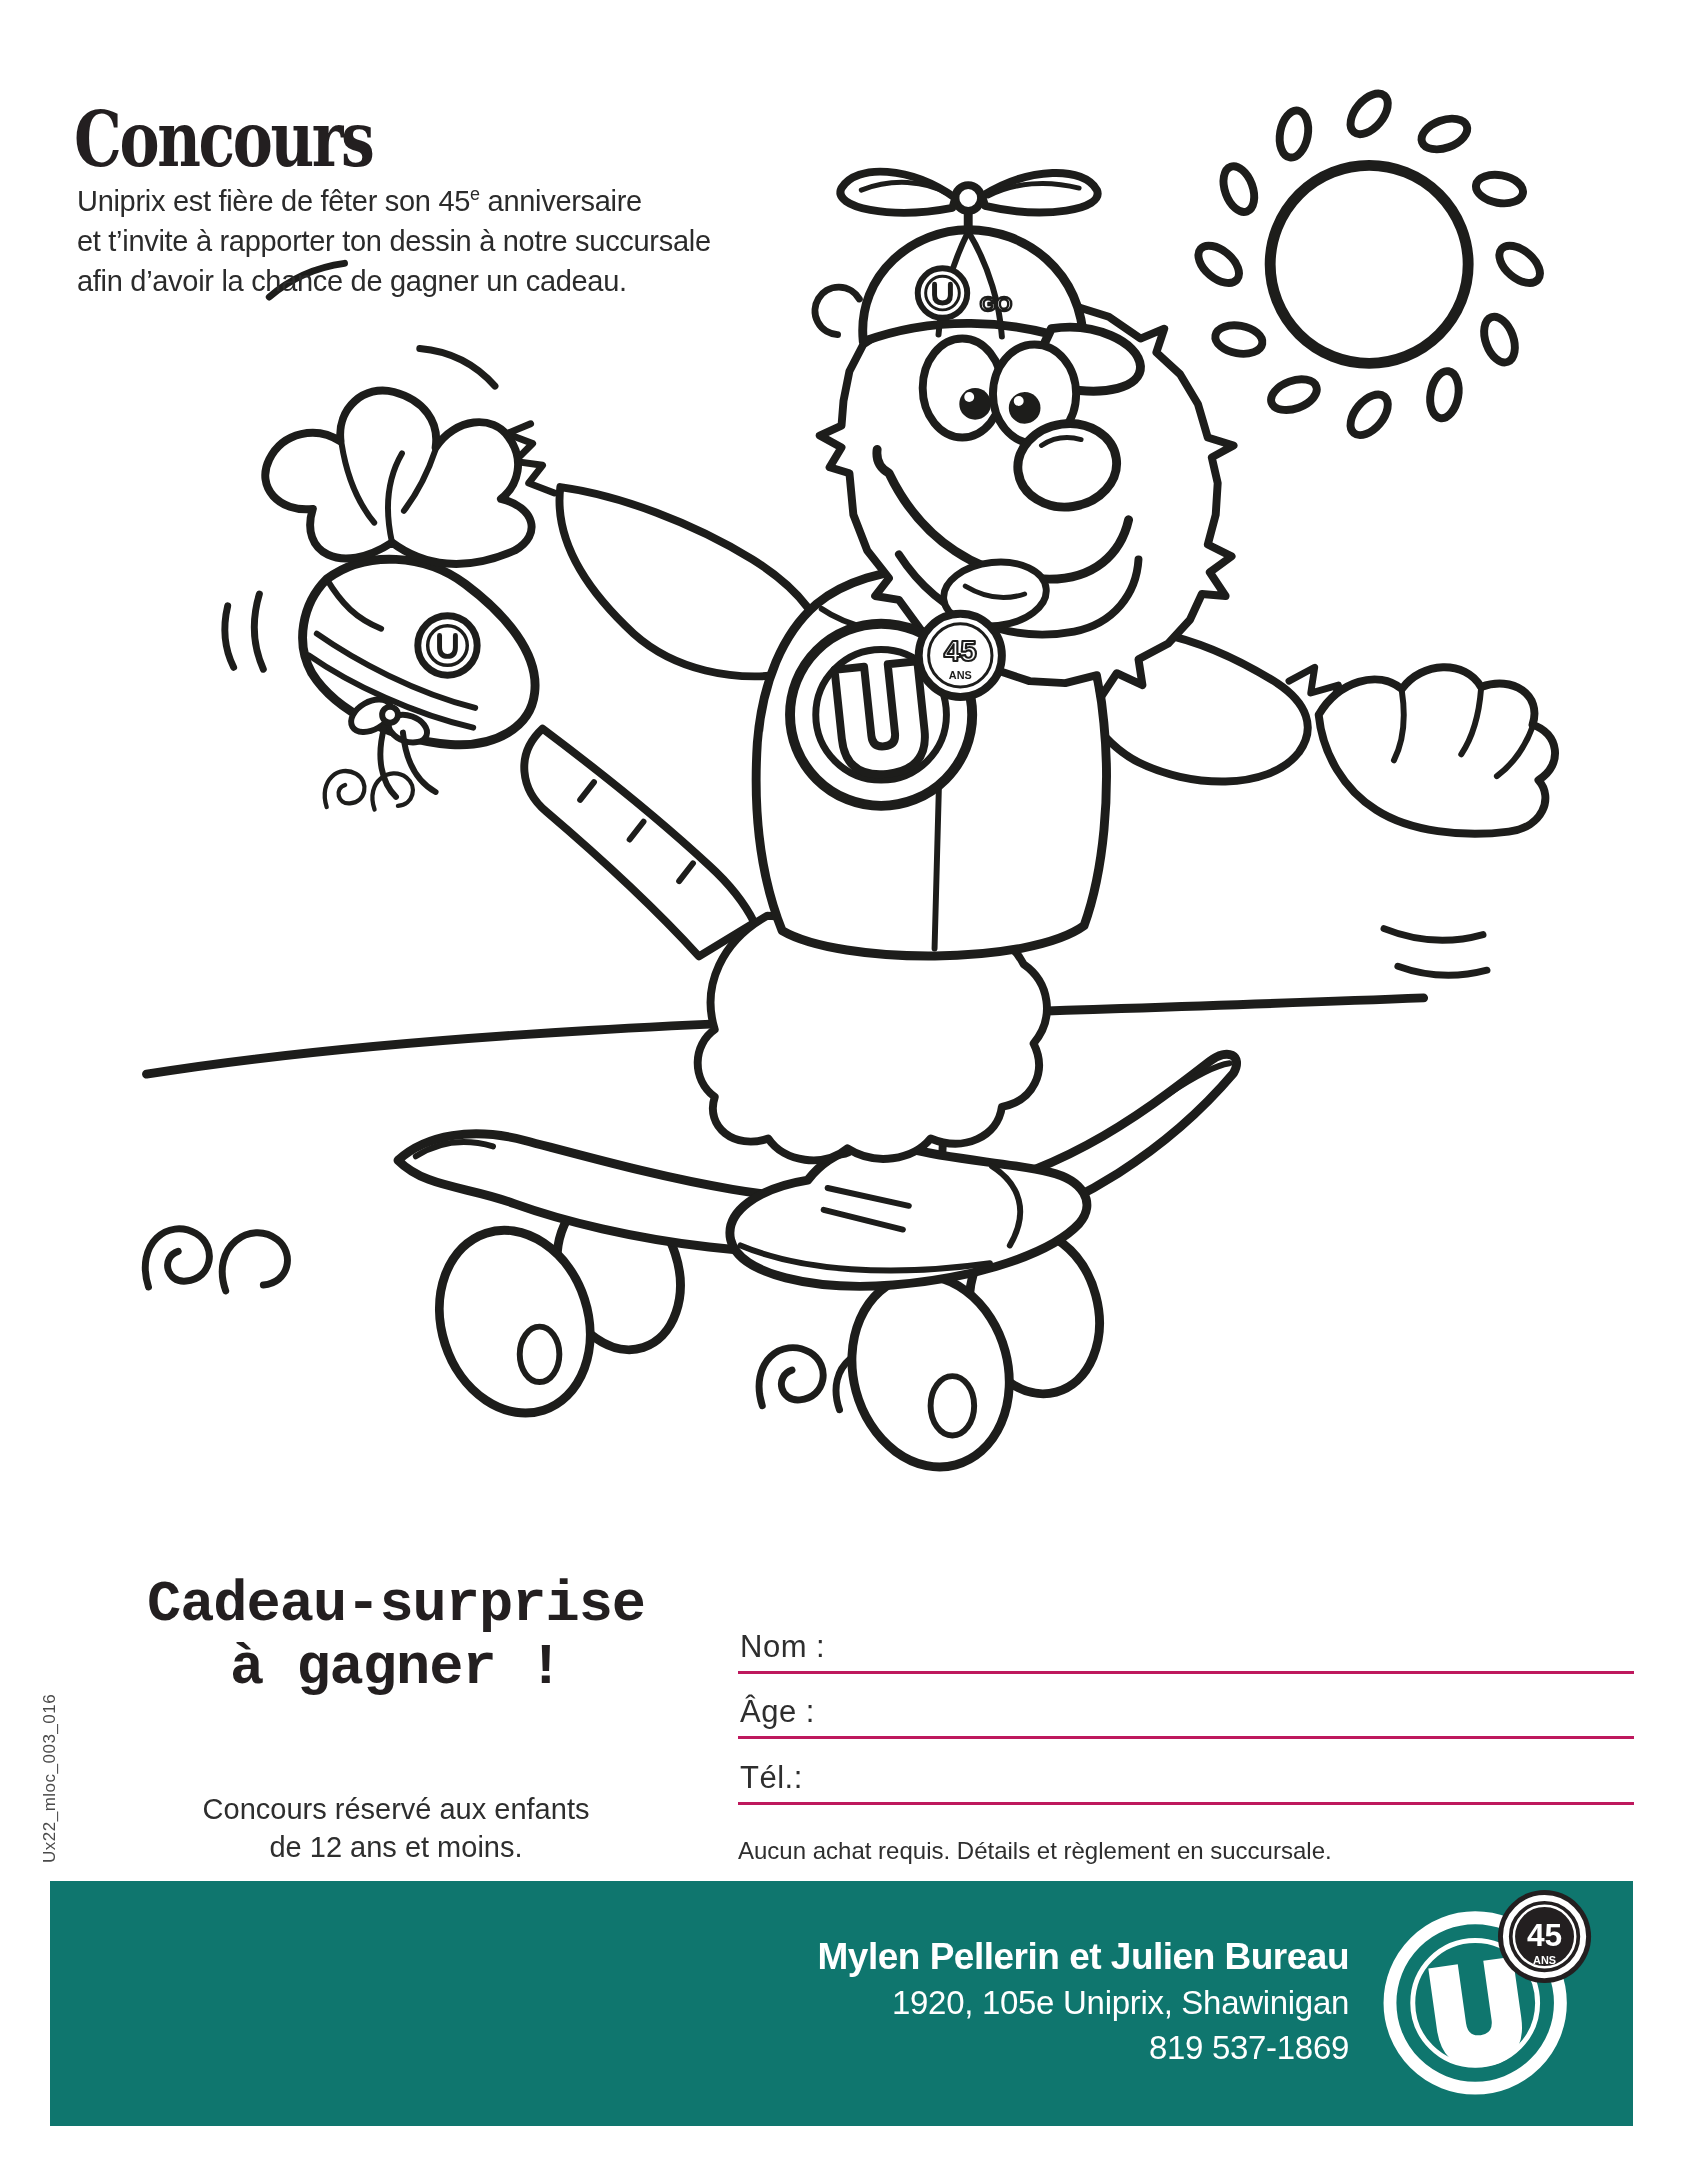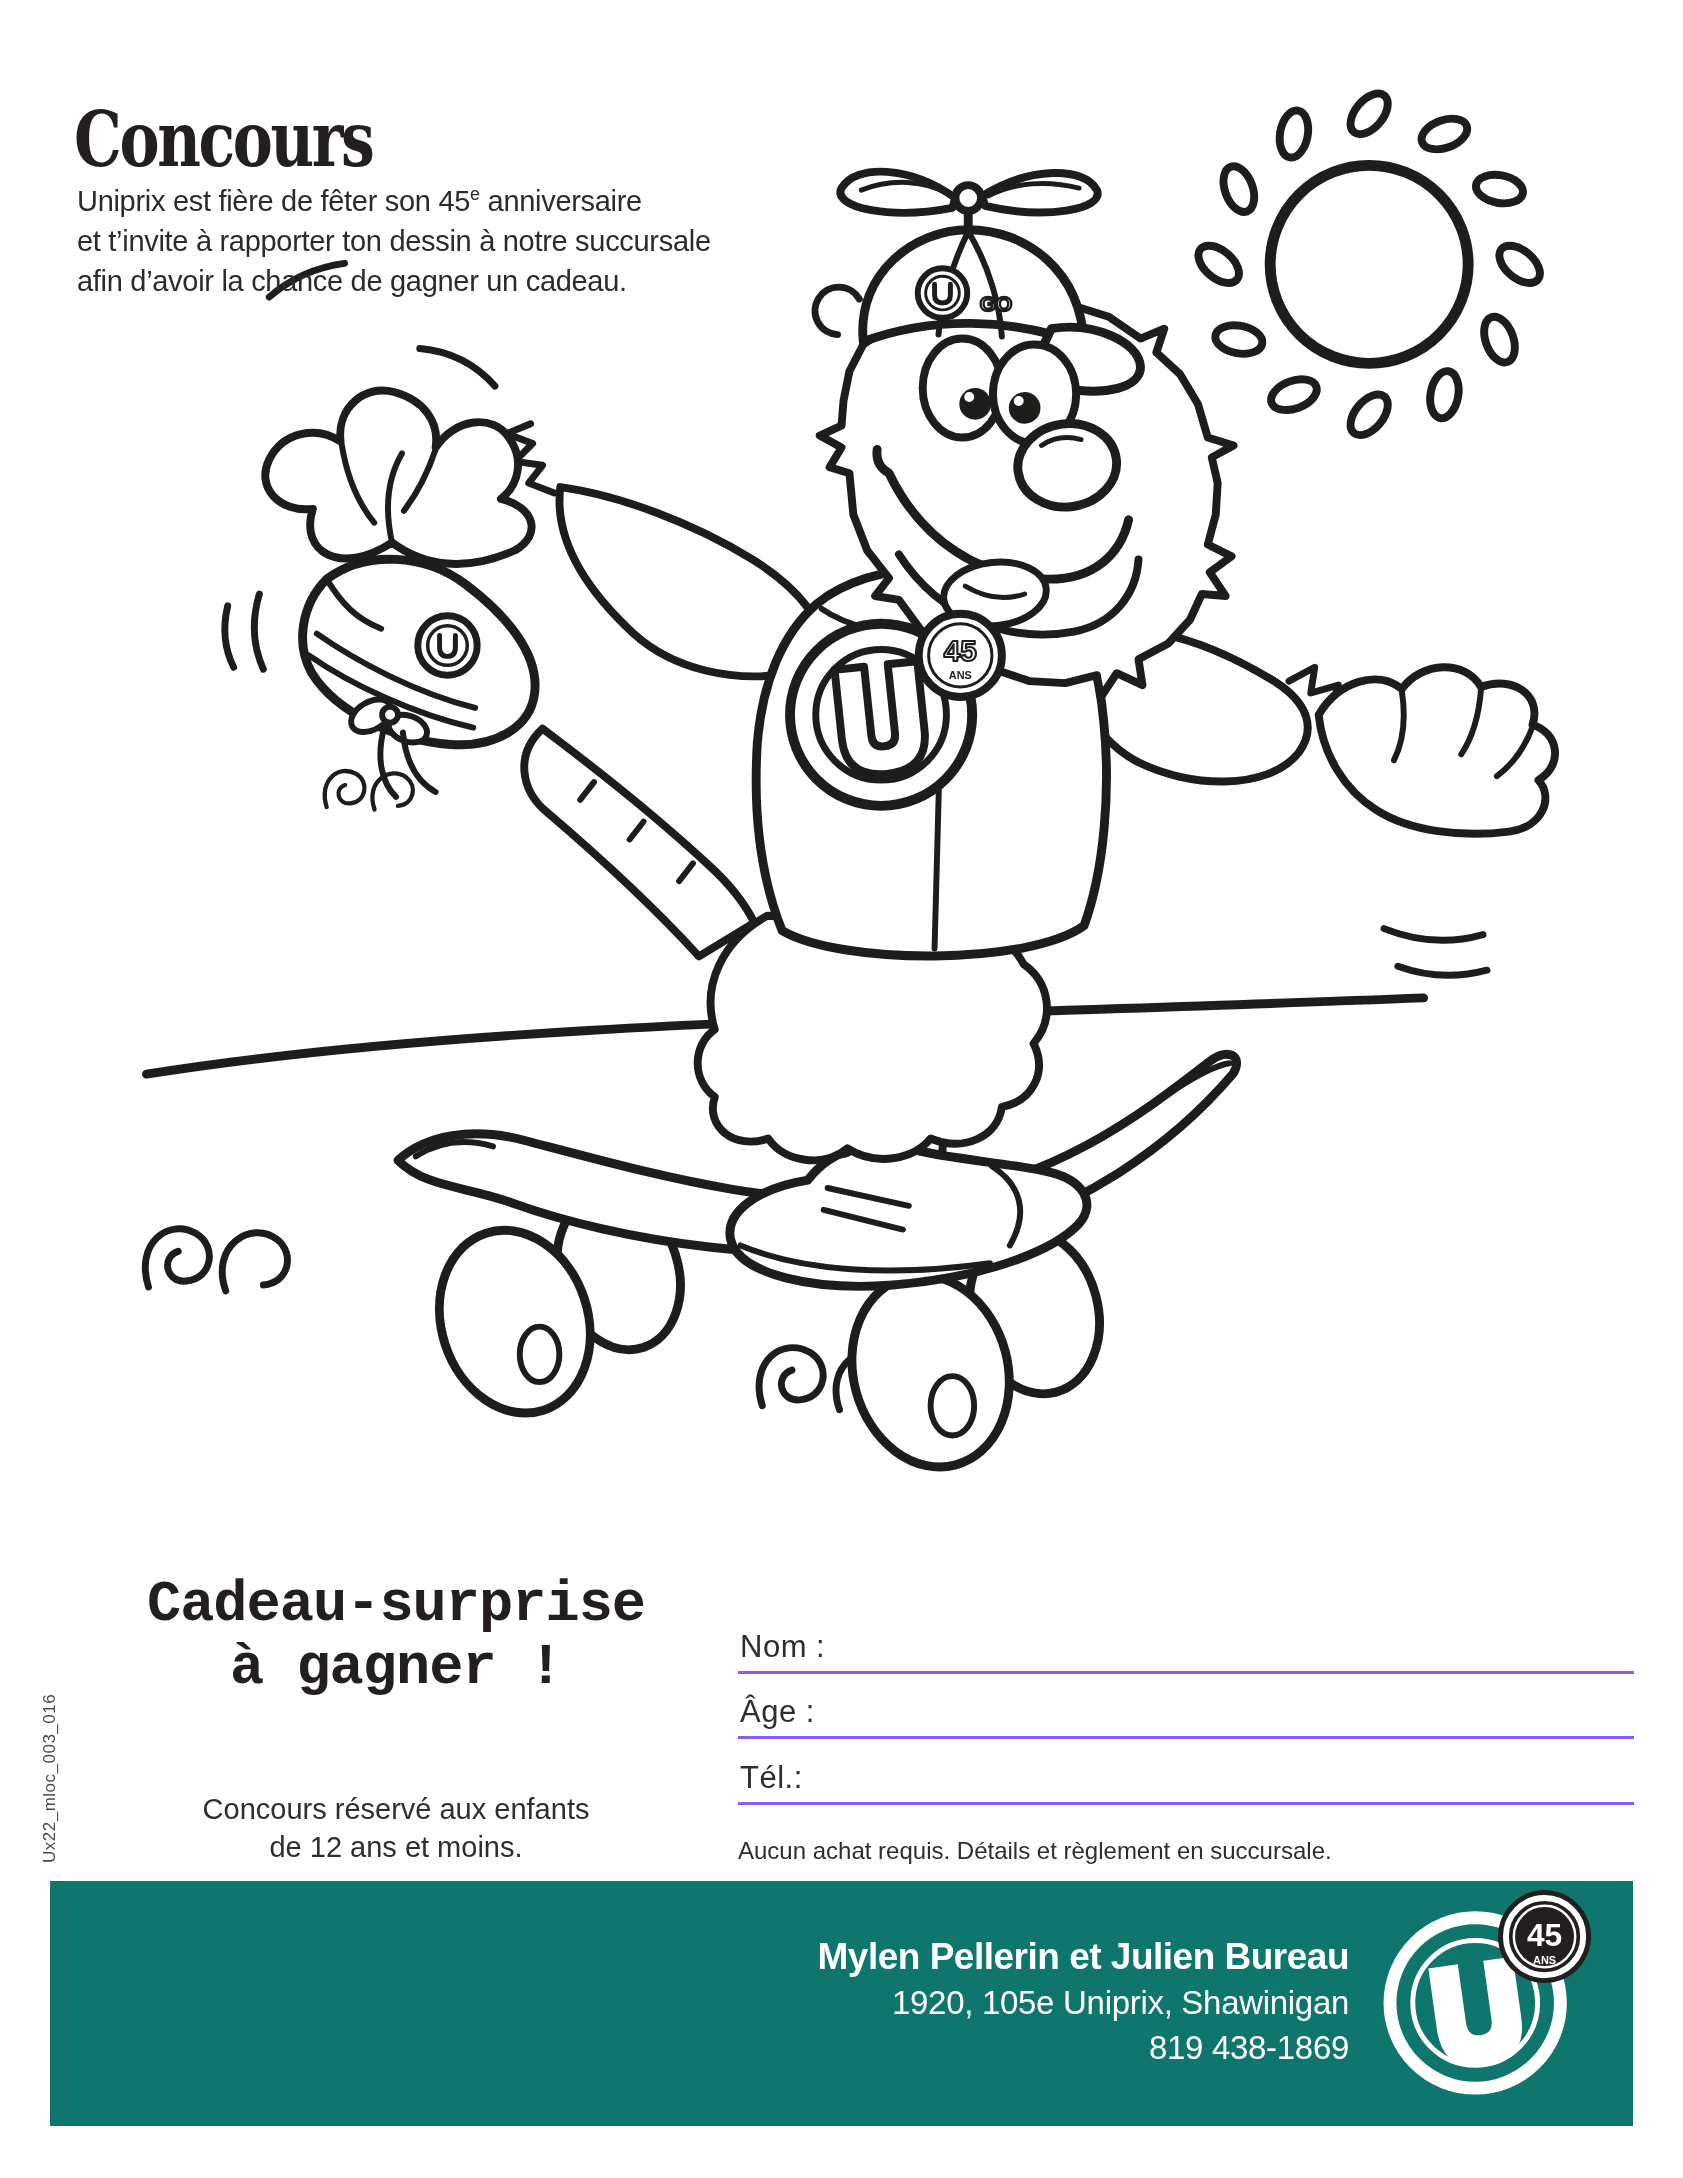--- a/index.html
+++ b/index.html
@@ -11,21 +11,21 @@
   .title{
     font-family:"DejaVu Serif",serif;font-weight:700;font-size:77px;
     letter-spacing:-3px;transform:scaleX(.78);transform-origin:0 0;white-space:nowrap;
   }
   .intro{font-size:29px;line-height:40px;color:#2b2b2b;letter-spacing:-0.3px;}
   .intro sup{font-size:18px;}
   .centercol{width:594px;text-align:center;}
   .prize{font-weight:700;font-size:57px;line-height:63px;letter-spacing:-1px;}
   .tirage{font-weight:700;font-size:42px;letter-spacing:-0.5px;}
   .elig{font-size:29px;line-height:38px;color:#2e2e2e;}
-  .formrow{border-bottom:3px solid #8b5cf6;}
+  .formrow{border-bottom:3px solid #be185d;}
   .formrow .lbl{position:absolute;left:2px;bottom:6px;font-size:31px;color:#2e2e2e;letter-spacing:0.5px;}
   .disclaimer{font-size:24px;color:#2e2e2e;}
   .sidecode{
     font-size:17px;color:#4a4a4a;letter-spacing:0.5px;white-space:nowrap;
     transform:rotate(-90deg);transform-origin:0 0;
   }
   .footerbar{background:#0f766e;}
   .footertext{position:absolute;right:284px;top:53px;text-align:right;color:#ffffff;}
   .ft-name{font-weight:700;font-size:37px;line-height:46px;letter-spacing:-0.5px;}
   .ft-addr,.ft-phone{font-size:33px;line-height:45px;font-weight:400;letter-spacing:-0.3px;}
@@ -248,21 +248,21 @@
     <span class="lbl">Âge :</span>
   </div>
   <div class="abs disclaimer" style="left:738px;top:1837px;">Aucun achat requis. Détails et règlement en succursale.</div>
 
   <div class="abs sidecode" style="left:40px;top:1863px;">Ux22_mloc_003_016</div>
 
   <div class="abs footerbar" style="left:50px;top:1881px;width:1583px;height:245px;">
     <div class="footertext">
       <div class="ft-name">Mylen Pellerin et Julien Bureau</div>
       <div class="ft-addr">1920, 105e Uniprix, Shawinigan</div>
-      <div class="ft-phone">819 438-1869</div>
+      <div class="ft-phone">819 537-1869</div>
     </div>
   </div>
 
   <svg class="abs" style="left:1376px;top:1889px;" width="238" height="213" viewBox="0 0 240 215">
     <g fill="none" stroke="#ffffff" stroke-linecap="round" stroke-linejoin="round">
       <circle cx="100" cy="115" r="86" stroke-width="13"></circle>
       <circle cx="100" cy="115" r="63" stroke-width="5"></circle>
       <path transform="rotate(-8 100 115)" fill="#ffffff" stroke="none" d="M58,74 h30 v60 q0,14 13,14 q13,0 13,-14 v-60 h30 v62 q0,44 -43,44 q-43,0 -43,-44 Z"></path>
       <g>
         <circle cx="170" cy="48" r="47" fill="#231f20" stroke="none"></circle>

